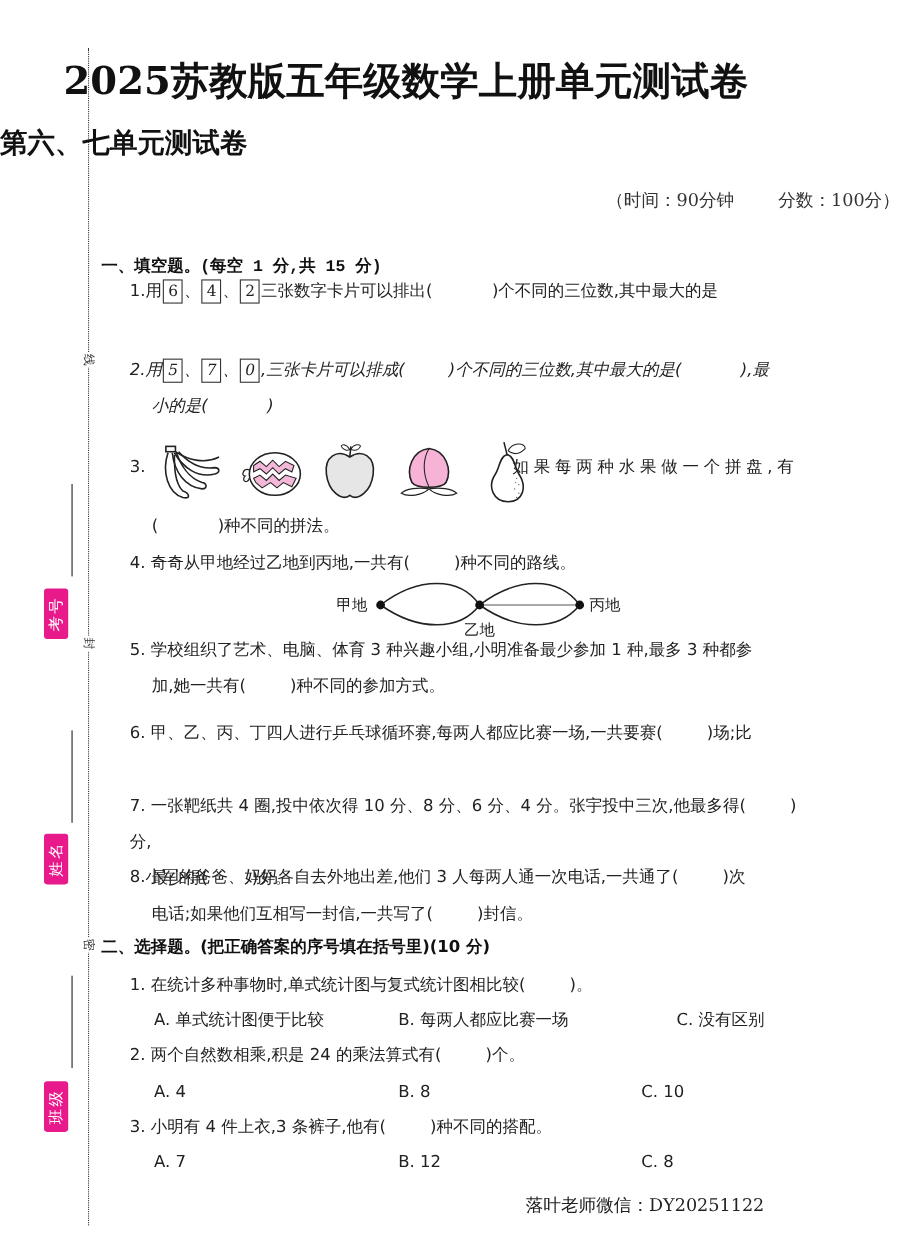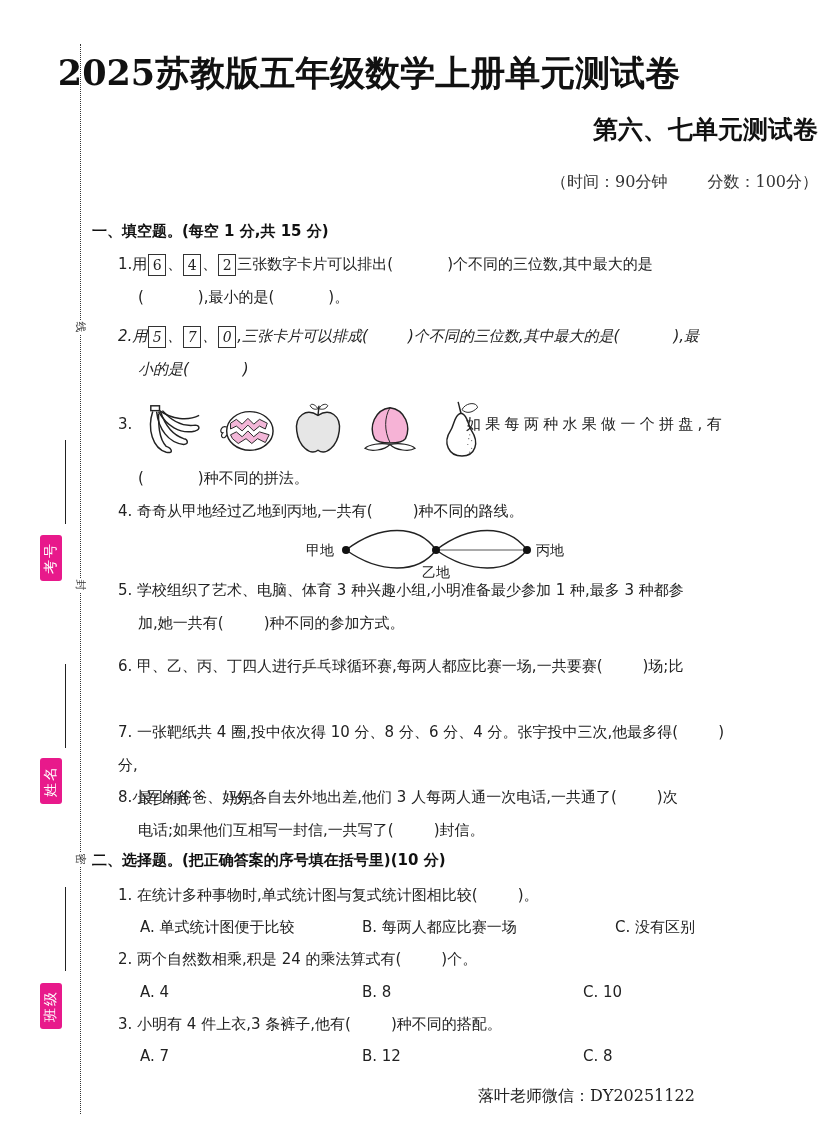--- a/index.html
+++ b/index.html
@@ -15,21 +15,21 @@
   .field-line { position: absolute; left: 65px; width: 0; border-left: 1.5px solid #222; }
   .badge { position: absolute; left: 40px; width: 22px; background: #e8198b; color: #fff;
            border-radius: 3px; font-size: 14px; font-family: "DejaVu Sans", sans-serif;
            display: flex; align-items: center; justify-content: center; }
   .badge span { display: block; transform: rotate(-90deg); white-space: nowrap; letter-spacing: 2px; }
 
   
   .title { position: absolute; top: 50px; left: 0; width: 738px; text-align: center;
            font-size: 35px; font-weight: bold; letter-spacing: 0px; color: #111;
            font-family: "DejaVu Serif", serif; }
-  .subtitle { position: absolute; top: 113px; left: 0; width: 818px; text-align: right;
+  .subtitle { position: absolute; top: 113px; left: 0; width: 818px; text-align: left;
               font-size: 25px; font-weight: bold; color: #111; }
   .meta { position: absolute; top: 172px; left: 0; width: 818px; text-align: right;
           font-size: 16px; color: #333; }
   .meta .gap { display: inline-block; width: 40px; }
 
   
   .sec-head { position: absolute; left: 92px; font-size: 15px; font-weight: bold;
               font-family: "DejaVu Sans", sans-serif; color: #111; }
   .q { position: absolute; left: 118px; width: 620px; font-size: 15px; line-height: 33px;
        font-family: "DejaVu Sans", sans-serif; color: #222; }
@@ -72,25 +72,24 @@
 <div class="badge" style="top:983px;height:46px;">
     <span>班级</span>
   </div>
 
 <div class="title">2025苏教版五年级数学上册单元测试卷</div>
 <div class="subtitle">第六、七单元测试卷</div>
 <div class="meta">
   <span>（时间：90分钟</span><span class="gap"></span><span>分数：100分）</span>
 </div>
 
-<div class="sec-head" style="top:222px;">一、填空题。(每空 1 分,共 15 分)</div>
+<div class="sec-head" style="top:232px;font-family:Liberation Mono, monospace;">一、填空题。(每空 1 分,共 15 分)</div>
 
 <div class="q" style="top:248px;">
   <span>1.</span><span>用</span><span class="card">6</span><span>、</span><span class="card">4</span><span>、</span><span class="card">2</span><span>三张数字卡片可以排出(</span><span class="blank b2"></span><span>)个不同的三位数,其中最大的是</span>
-  <span class="cont"><span>(</span><span class="blank b2"></span><span>),最小的是(</span><span class="blank b2"></span><span>)。</span></span>
 </div>
 
 <div class="q" style="top:320px;font-style:italic;">
   <span>2.</span><span>用</span><span class="card">5</span><span>、</span><span class="card">7</span><span>、</span><span class="card">0</span><span>,三张卡片可以排成(</span><span class="blank b3"></span><span>)个不同的三位数,其中最大的是(</span><span class="blank b2"></span><span>),最</span>
   <span class="cont"><span>小的是(</span><span class="blank b2"></span><span>)</span></span>
 </div>
 
 <div class="q" style="top:408px;">
   <span>3.</span>
 </div>

